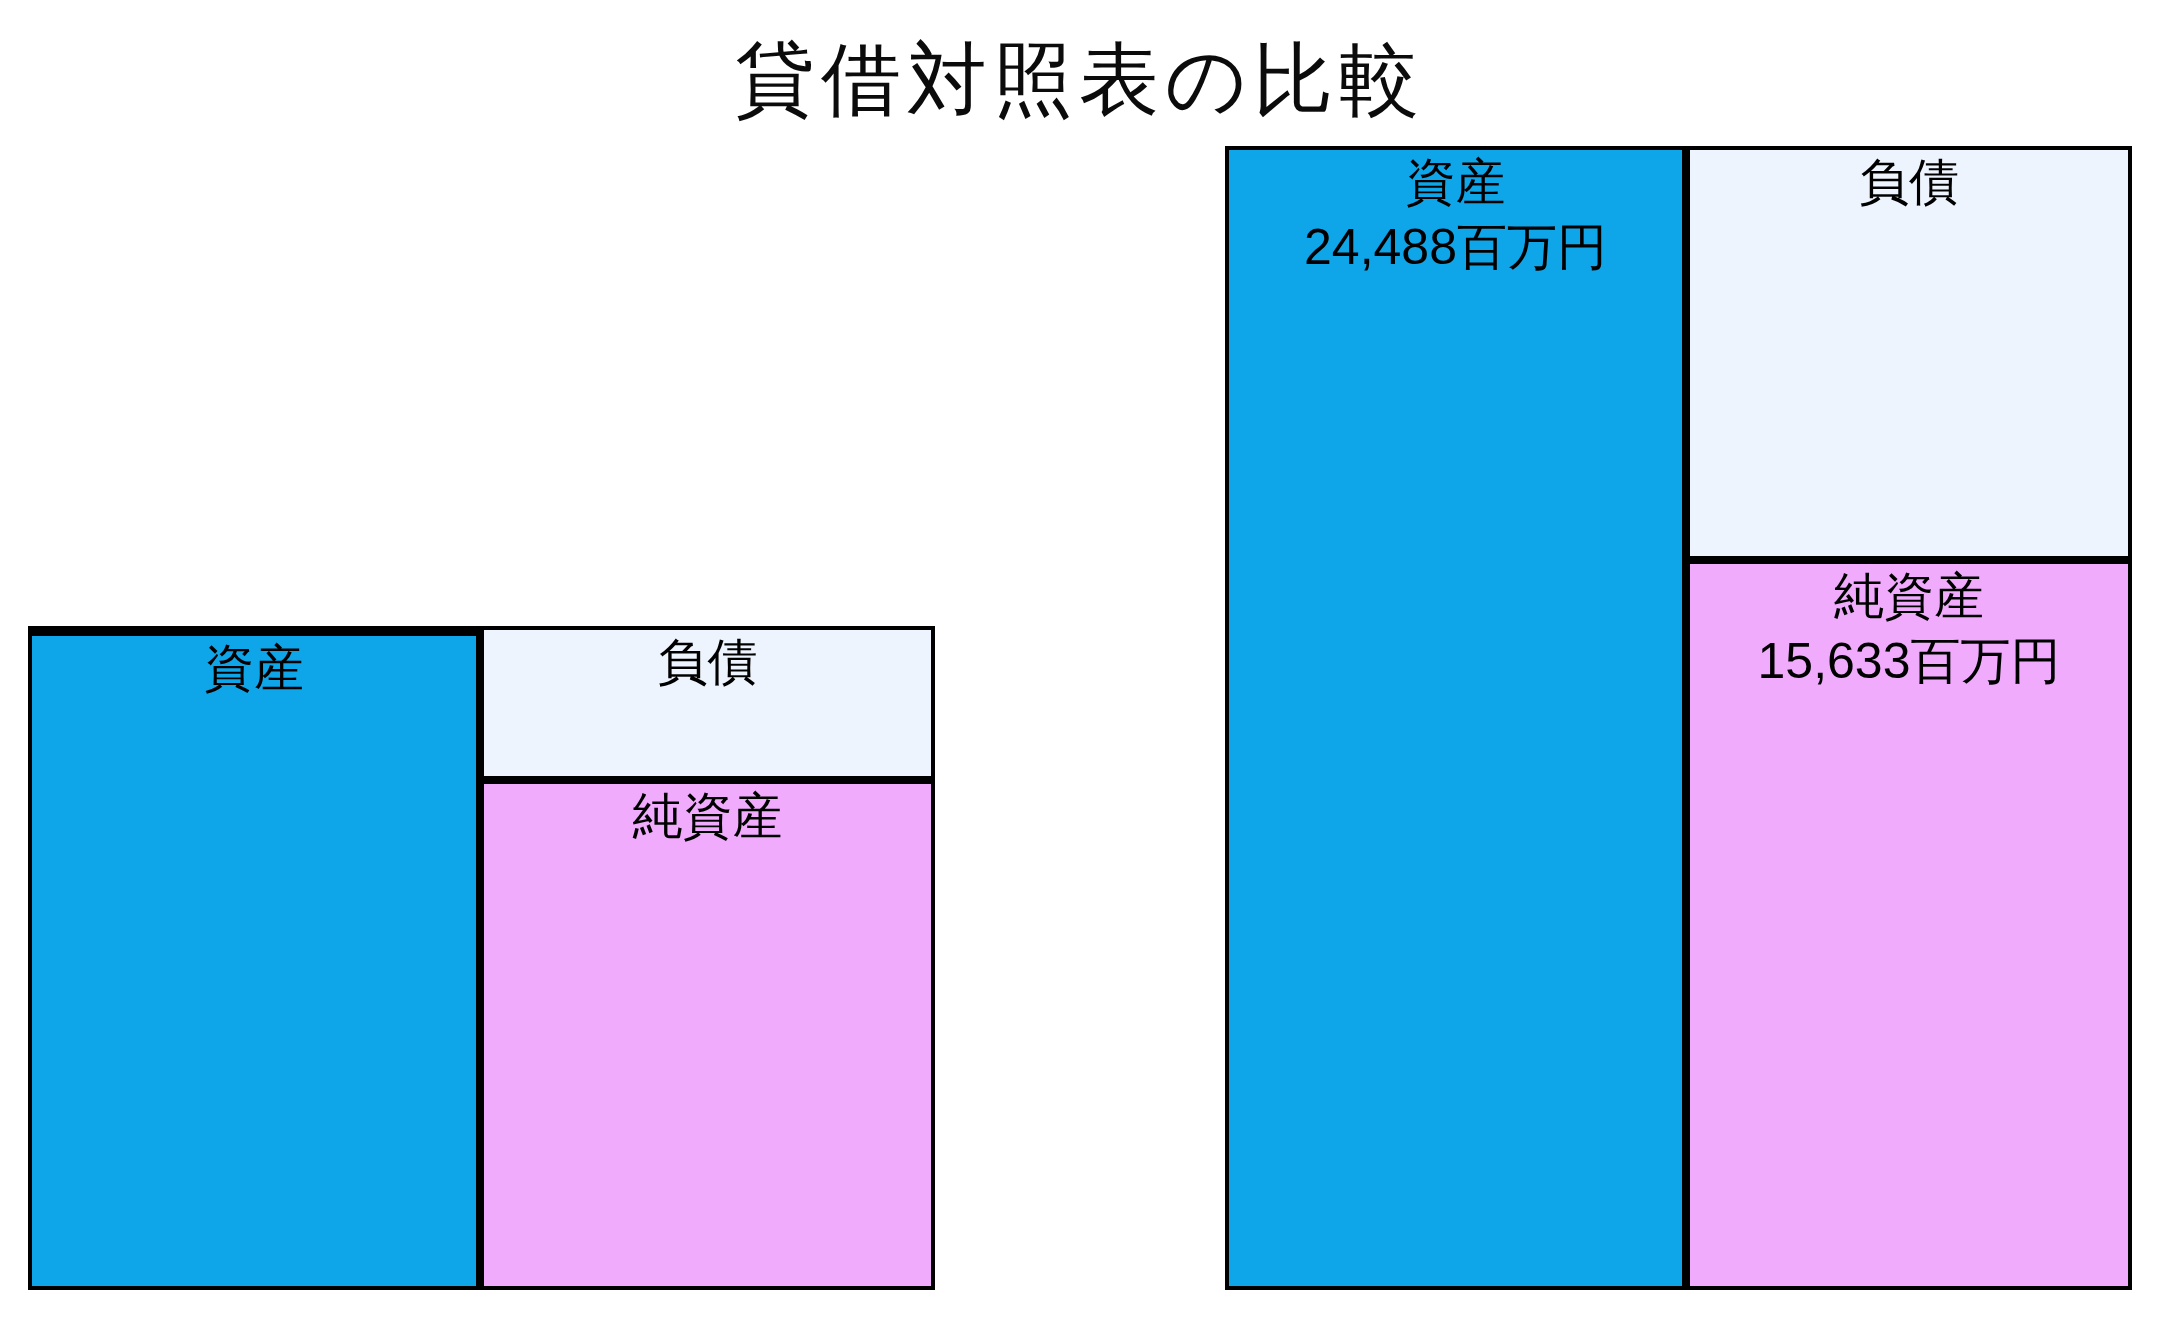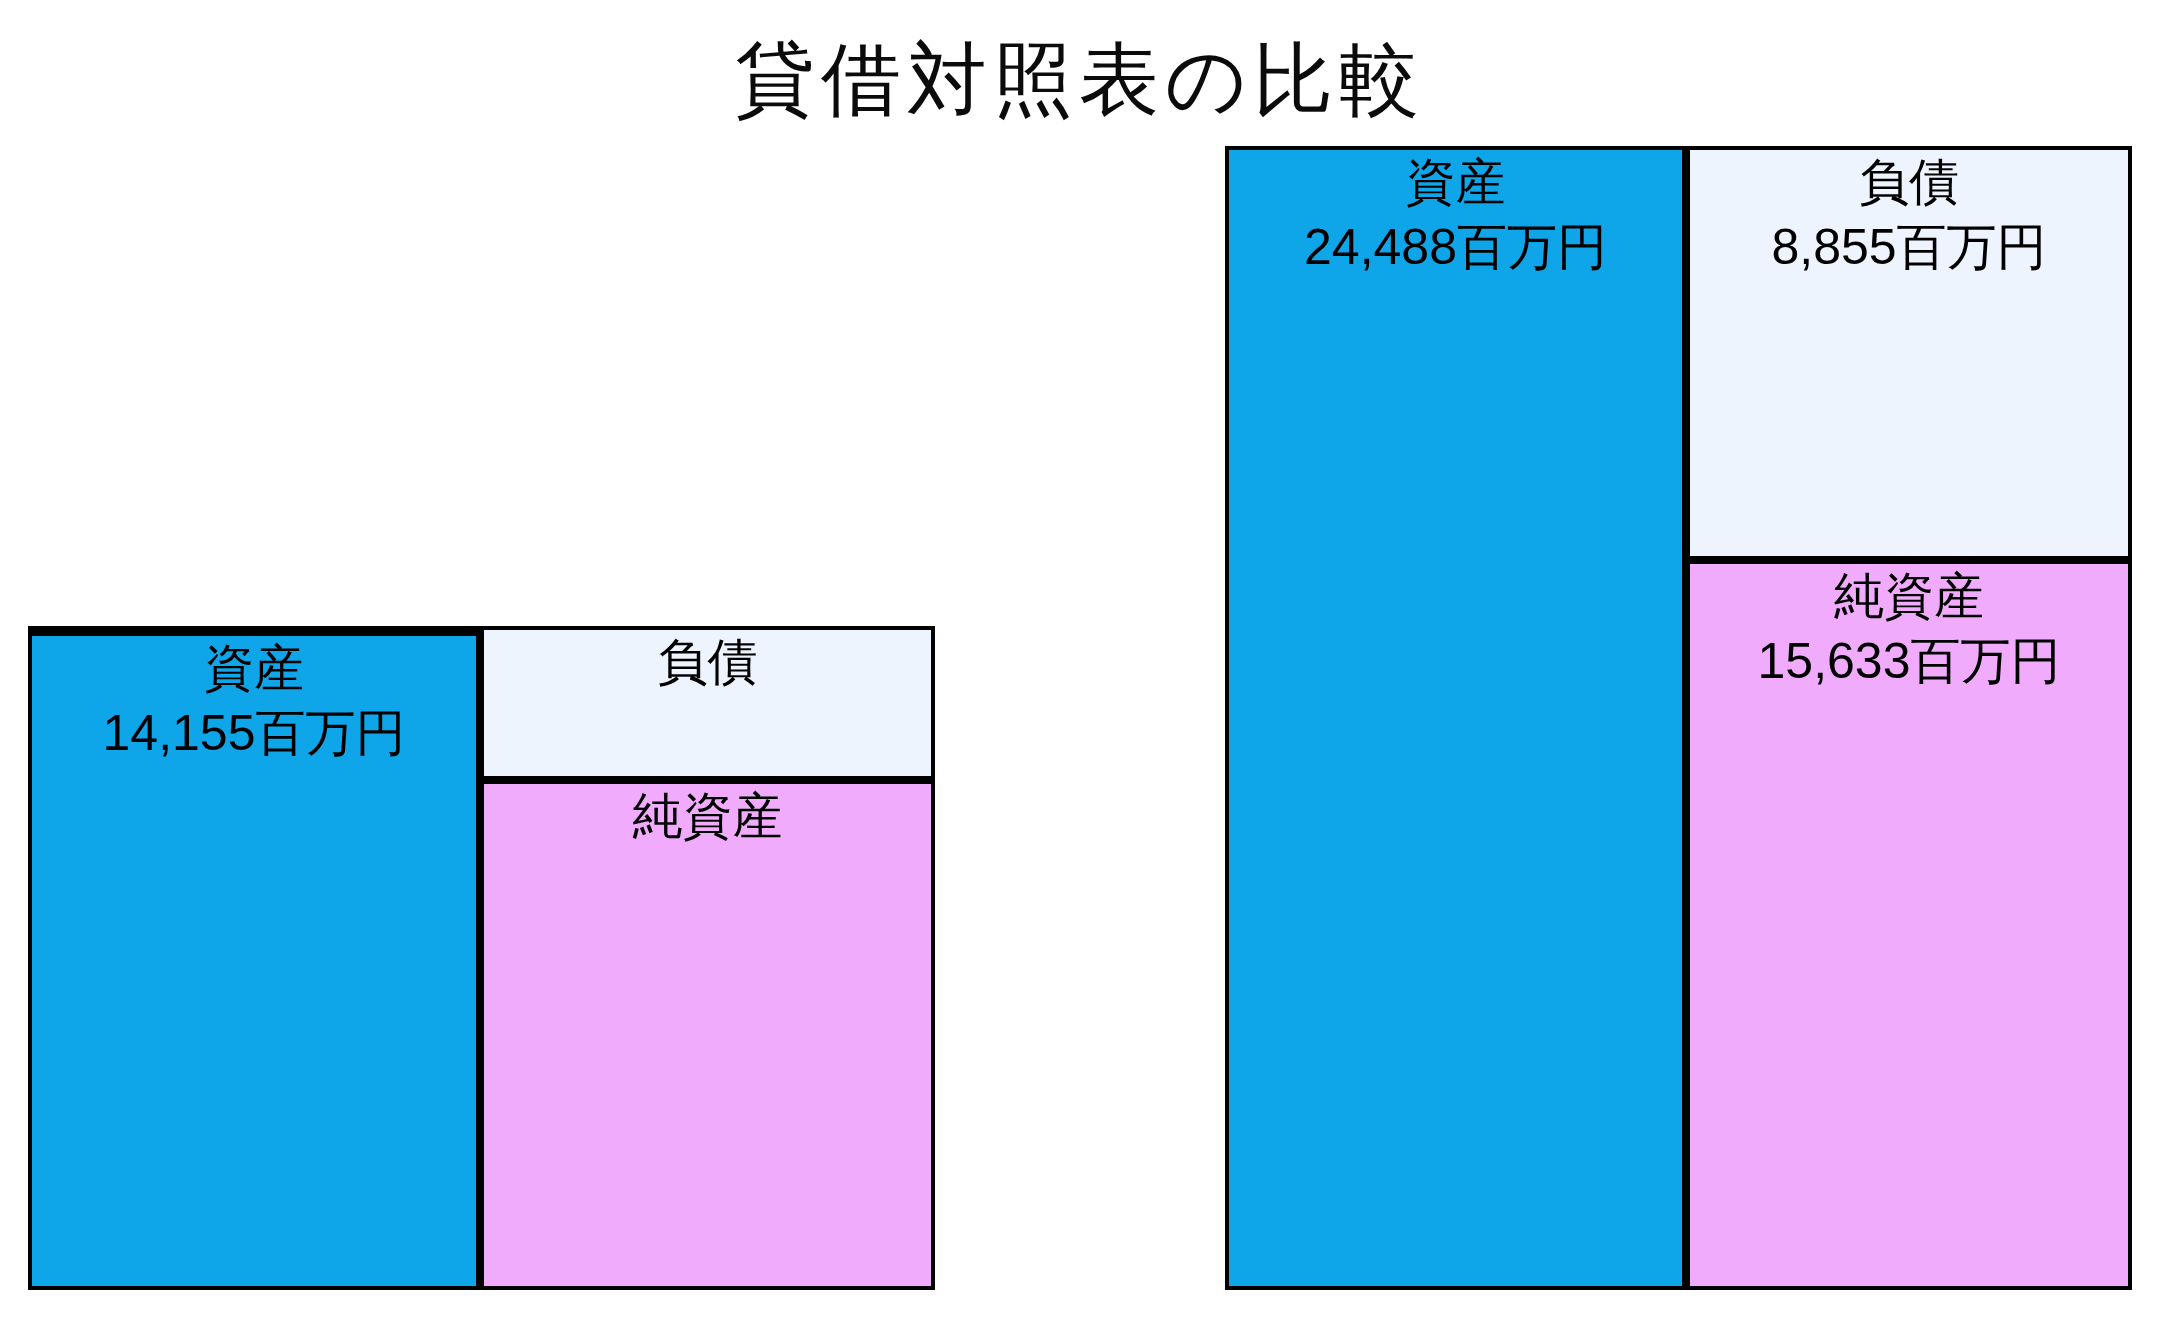--- a/index.html
+++ b/index.html
@@ -74,21 +74,20 @@
 </head>
 <body>
 
 <div class="canvas">
 
   <h1 class="chart-title">貸借対照表の比較</h1>
 
   <div class="box fill-assets bs1-assets">
     <div class="lbl">
       <div>資産</div>
-      <div>14,155百万円</div>
     </div>
   </div>
 
   <div class="box fill-liabilities bs1-liabilities">
     <div class="lbl">
       <div>負債</div>
     </div>
   </div>
 
   <div class="box fill-net bs1-net">
@@ -100,21 +99,20 @@
   <div class="box fill-assets bs2-assets">
     <div class="lbl">
       <div>資産</div>
       <div>24,488百万円</div>
     </div>
   </div>
 
   <div class="box fill-liabilities bs2-liabilities">
     <div class="lbl">
       <div>負債</div>
-      <div>8,855百万円</div>
     </div>
   </div>
 
   <div class="box fill-net bs2-net">
     <div class="lbl">
       <div>純資産</div>
       <div>15,633百万円</div>
     </div>
   </div>
 

